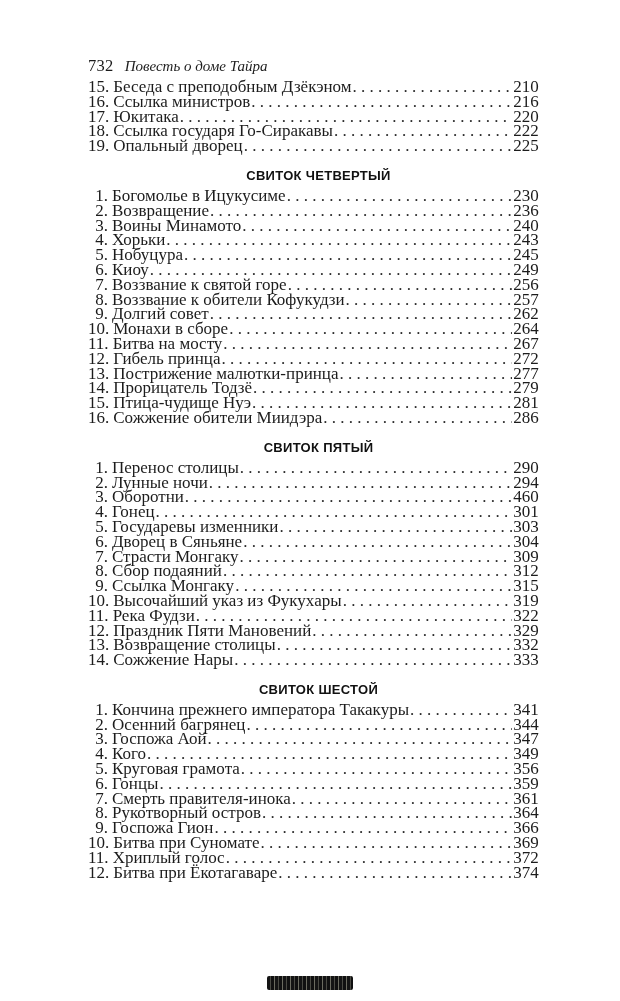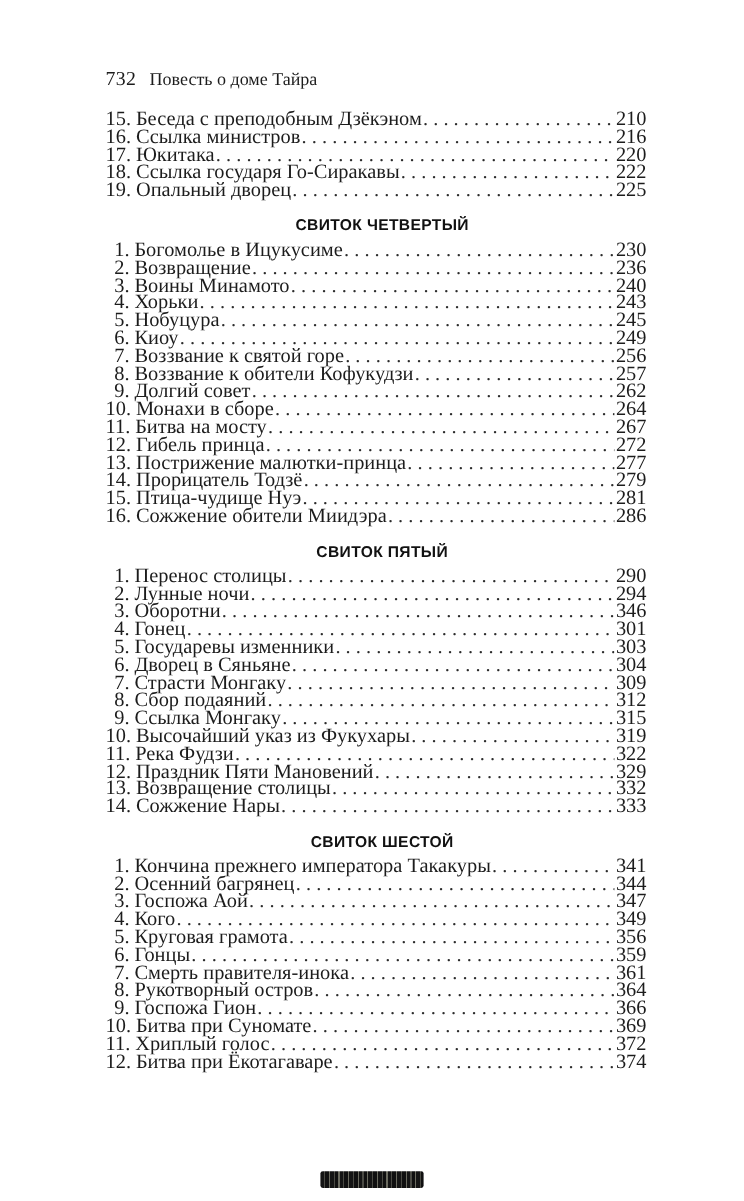--- a/index.html
+++ b/index.html
@@ -19,29 +19,30 @@
     position: absolute;
     top: 0; left: 0;
     width: 620px;
     height: 1001px;
     padding: 56px 80px 0 88px;
     box-sizing: border-box;
   }
   .header {
     display: flex;
     align-items: baseline;
-    margin-bottom: 16px;
+    margin-bottom: 4px;
     white-space: nowrap;
   }
   .header .page-num {
     font-size: 16.5px;
     letter-spacing: 0.3px;
     margin-right: 11px;
   }
   .header .book-title {
+    font-style: italic;
     font-size: 15px;
   }
   .toc {
     width: 100%;
   }
   .section-heading {
     font-family: "Liberation Sans", sans-serif;
     font-weight: bold;
     font-size: 13px;
     letter-spacing: 0.3px;
@@ -245,21 +246,21 @@
       <div class="toc-row">
         <span class="entry-num">2.</span>
         <span class="entry-title">Лунные ночи</span>
         <span class="leader"></span>
         <span class="entry-page">294</span>
       </div>
       <div class="toc-row">
         <span class="entry-num">3.</span>
         <span class="entry-title">Оборотни</span>
         <span class="leader"></span>
-        <span class="entry-page">346</span>
+        <span class="entry-page">460</span>
       </div>
       <div class="toc-row">
         <span class="entry-num">4.</span>
         <span class="entry-title">Гонец</span>
         <span class="leader"></span>
         <span class="entry-page">301</span>
       </div>
       <div class="toc-row">
         <span class="entry-num">5.</span>
         <span class="entry-title">Государевы изменники</span>

